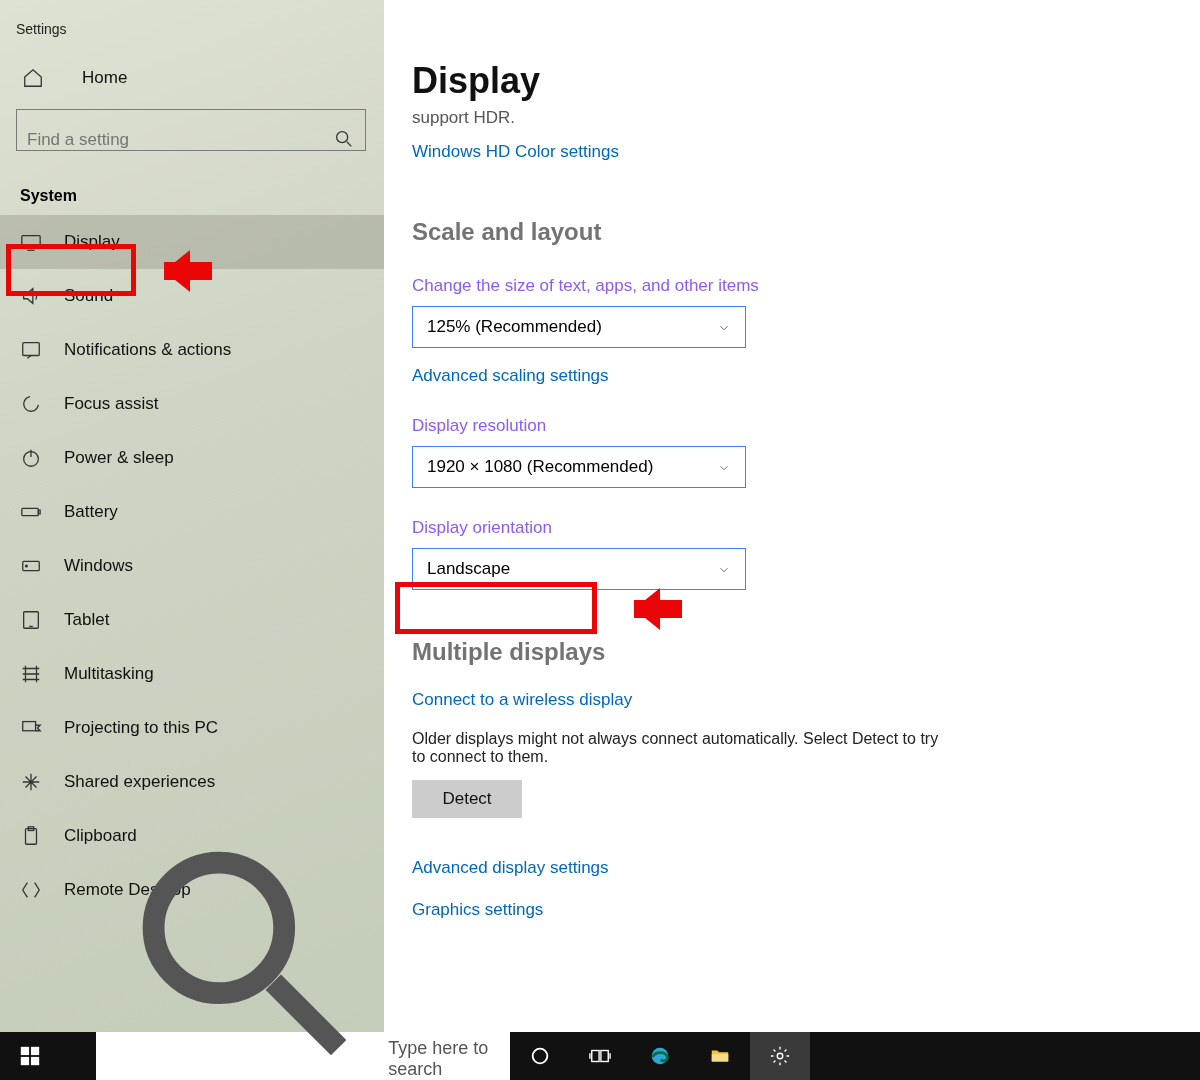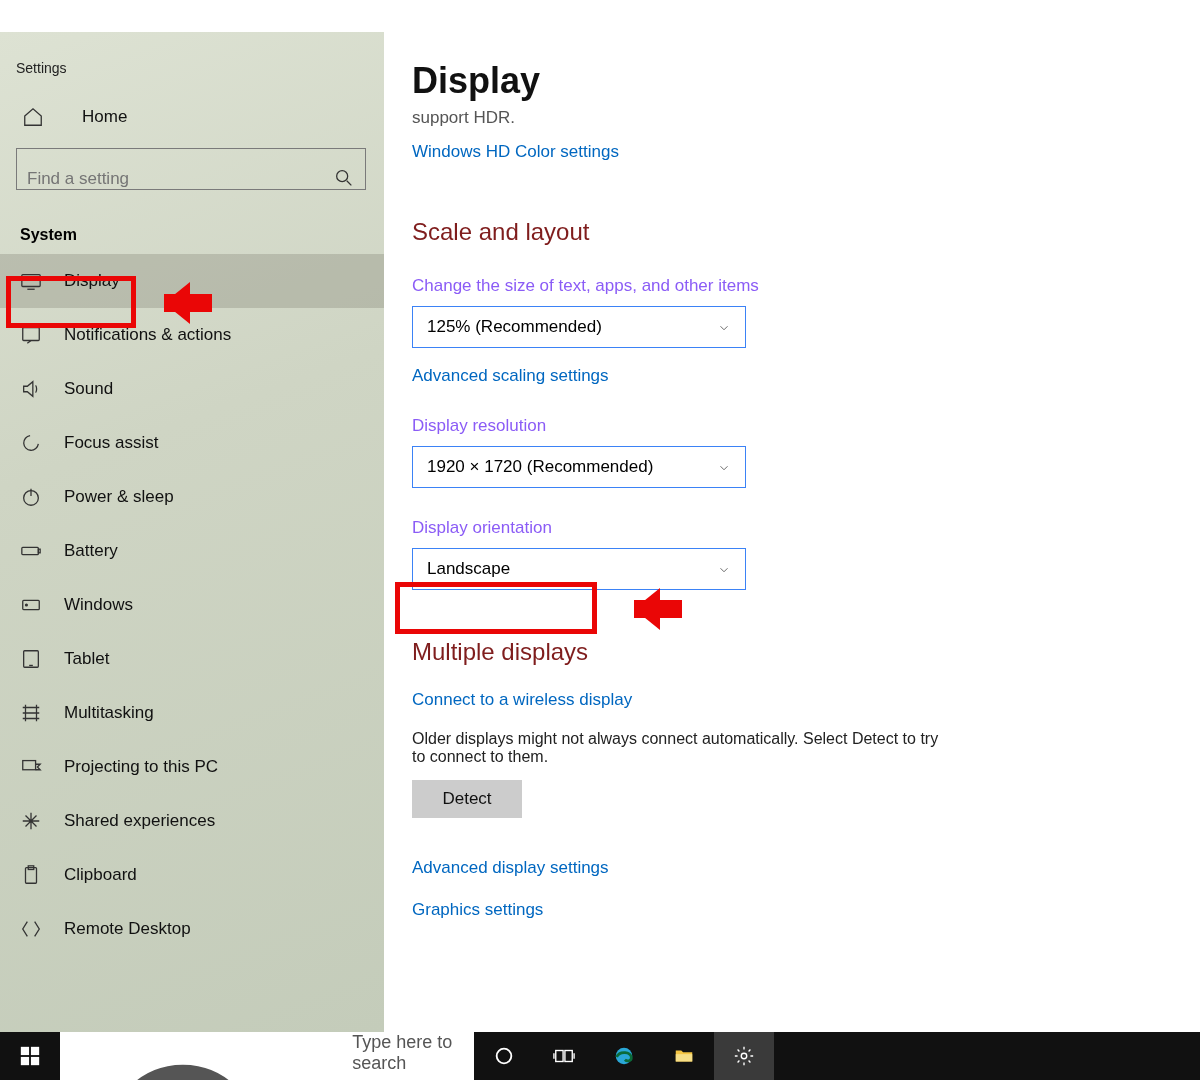--- a/index.html
+++ b/index.html
@@ -3,23 +3,22 @@
 <meta charset="utf-8">
 <style>
   * { box-sizing: border-box; margin: 0; padding: 0; font-family: "Segoe UI", Arial, sans-serif; }
   html, body { width: 1200px; height: 1080px; overflow: hidden; background: #fff; }
   .app { display: flex; width: 100%; height: 1032px; }
   
   .sidebar {
     width: 384px;
     background: linear-gradient(160deg, #dde2d3 0%, #cfd5c4 40%, #c4ccba 100%);
     position: relative;
-    padding-top: 24px;
+    padding-top: 17px;
     flex-shrink: 0;
-    margin-top: 32px;
   }
   .win-title { font-size: 14px; color: #222; padding: 4px 16px 20px 16px; }
   .home-row {
     display: flex; align-items: center; gap: 38px;
     padding: 10px 16px; font-size: 17px; color: #111; cursor: default;
     margin-left: 6px;
   }
   .search-wrap { padding: 10px 16px 0 16px; }
   .search-box {
     width: 350px; height: 42px; border: 1px solid #7a7a7a; background: transparent;
@@ -35,21 +34,21 @@
     padding: 16px 16px 16px 20px; font-size: 17px; color: #111; cursor: default;
   }
   .nav-item.selected { background: rgba(135,135,120,0.35); }
   .nav-icon { width: 22px; height: 22px; display: inline-flex; align-items: center; justify-content: center; }
   .nav-icon svg { width: 22px; height: 22px; stroke: #333; fill: none; stroke-width: 1.4; }
   
   .main { flex: 1; padding: 60px 40px 0 28px; position: relative; overflow: hidden; }
   .page-title { font-size: 36px; font-weight: 600; color: #111; margin-bottom: 6px; }
   .sub-clip { font-size: 17px; color: #555; }
   .link { color: #0067c0; font-size: 17px; margin-top: 14px; display: inline-block; cursor: pointer; }
-  .h2 { font-size: 24px; font-weight: 400; color: #7f1d1d; margin-top: 56px; }
+  .h2 { font-size: 24px; font-weight: 700; color: #737373; margin-top: 56px; }
   .label { font-size: 17px; color: #8b5cf6; margin-top: 30px; }
   .dropdown {
     margin-top: 10px; width: 334px; height: 42px; border: 1px solid #3b82f6;
     display: flex; align-items: center; justify-content: space-between;
     padding: 0 14px; font-size: 17px; background: #fff; cursor: default;
   }
   .chev { width: 14px; height: 14px; }
   .chev svg { width: 14px; height: 14px; stroke: #555; stroke-width: 1.5; fill: none; }
   .desc { font-size: 16px; color: #222; margin-top: 20px; max-width: 540px; }
   .btn {
@@ -73,21 +72,21 @@
     border-right: 26px solid #ea0606;
   }
   
   .taskbar {
     position: absolute; left: 0; bottom: 0; width: 100%; height: 48px;
     background: #111; display: flex; align-items: center; color: #fff;
   }
   .tb-start { width: 60px; height: 100%; display: flex; align-items: center; justify-content: center; }
   .tb-search {
     background: #fff; color: #555; height: 100%; width: 414px;
-    display: flex; align-items: flex-start; padding: 0 14px; gap: 17px; font-size: 18px;
+    display: flex; align-items: flex-end; padding: 0 14px; gap: 17px; font-size: 18px; margin-left: 36px;
   }
   .tb-item { width: 60px; height: 100%; display: flex; align-items: center; justify-content: center; }
   .tb-item.active { background: #3a3a3a; }
   .tb-item svg, .tb-start svg { width: 22px; height: 22px; }
 </style>
 </head>
 <body>
 
 <div class="app">
 
@@ -123,35 +122,35 @@
             <rect x="2" y="5" width="20" height="13" rx="1"></rect>
             <path d="M8 21h8"></path>
           </svg>
       </span>
       <span>Display</span>
     </div>
 
     <div class="nav-item">
       <span class="nav-icon">
         <svg viewBox="0 0 24 24">
+            <path d="M4 9v6h4l6 5V4L8 9H4z"></path>
+            <path d="M17 8c1.5 1.5 1.5 6.5 0 8"></path>
+          </svg>
+      </span>
+      <span>Sound</span>
+    </div>
+
+    <div class="nav-item">
+      <span class="nav-icon">
+        <svg viewBox="0 0 24 24">
             <rect x="3" y="4" width="18" height="14" rx="1"></rect>
             <path d="M8 21l4-3"></path>
           </svg>
       </span>
       <span>Notifications &amp; actions</span>
-    </div>
-
-    <div class="nav-item">
-      <span class="nav-icon">
-        <svg viewBox="0 0 24 24">
-            <path d="M4 9v6h4l6 5V4L8 9H4z"></path>
-            <path d="M17 8c1.5 1.5 1.5 6.5 0 8"></path>
-          </svg>
-      </span>
-      <span>Sound</span>
     </div>
 
     <div class="nav-item">
       <span class="nav-icon">
         <svg viewBox="0 0 24 24">
             <path d="M20 13A8 8 0 1 1 11 4"></path>
           </svg>
       </span>
       <span>Focus assist</span>
     </div>
@@ -258,21 +257,21 @@
     <div class="dropdown">
       <span>125% (Recommended)</span>
       <span class="chev"><svg viewBox="0 0 24 24">
             <path d="M6 9l6 6 6-6"></path>
           </svg></span>
     </div>
     <span class="link" style="margin-top:18px;">Advanced scaling settings</span>
 
     <div class="label">Display resolution</div>
     <div class="dropdown">
-      <span>1920 × 1720 (Recommended)</span>
+      <span>1920 × 1080 (Recommended)</span>
       <span class="chev"><svg viewBox="0 0 24 24">
             <path d="M6 9l6 6 6-6"></path>
           </svg></span>
     </div>
 
     <div class="label">Display orientation</div>
     <div class="dropdown">
       <span>Landscape</span>
       <span class="chev"><svg viewBox="0 0 24 24">
             <path d="M6 9l6 6 6-6"></path>

